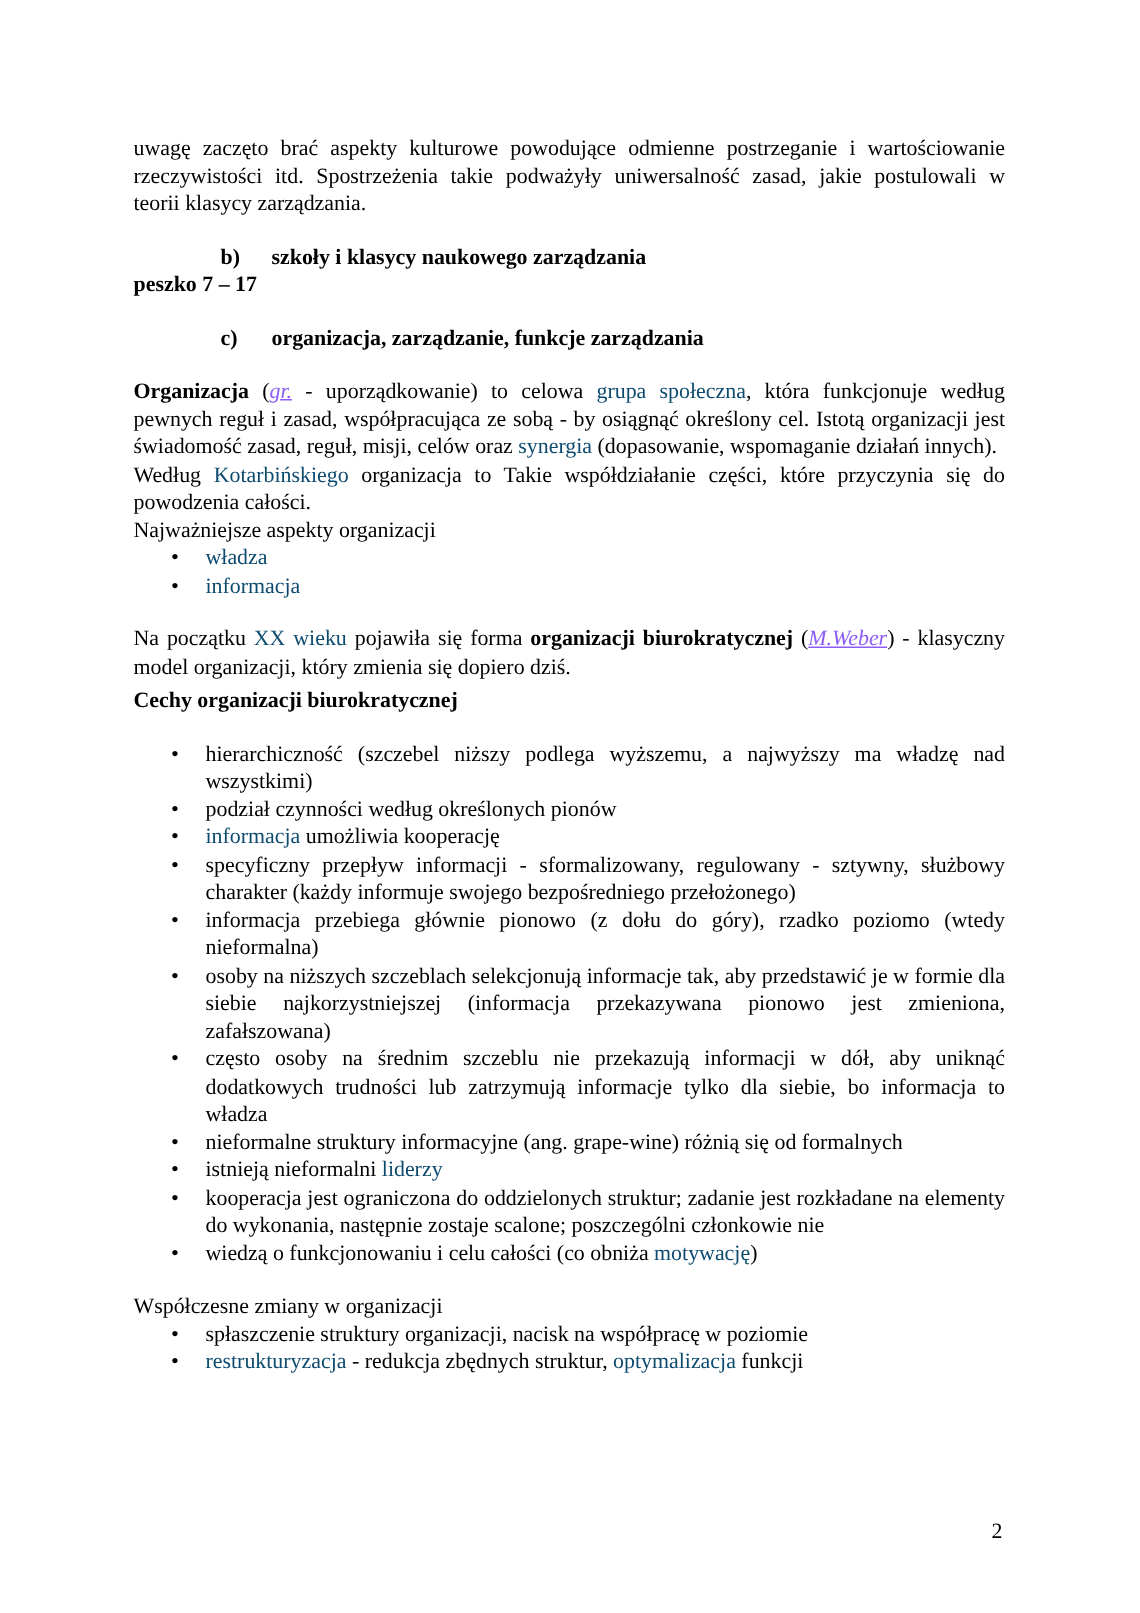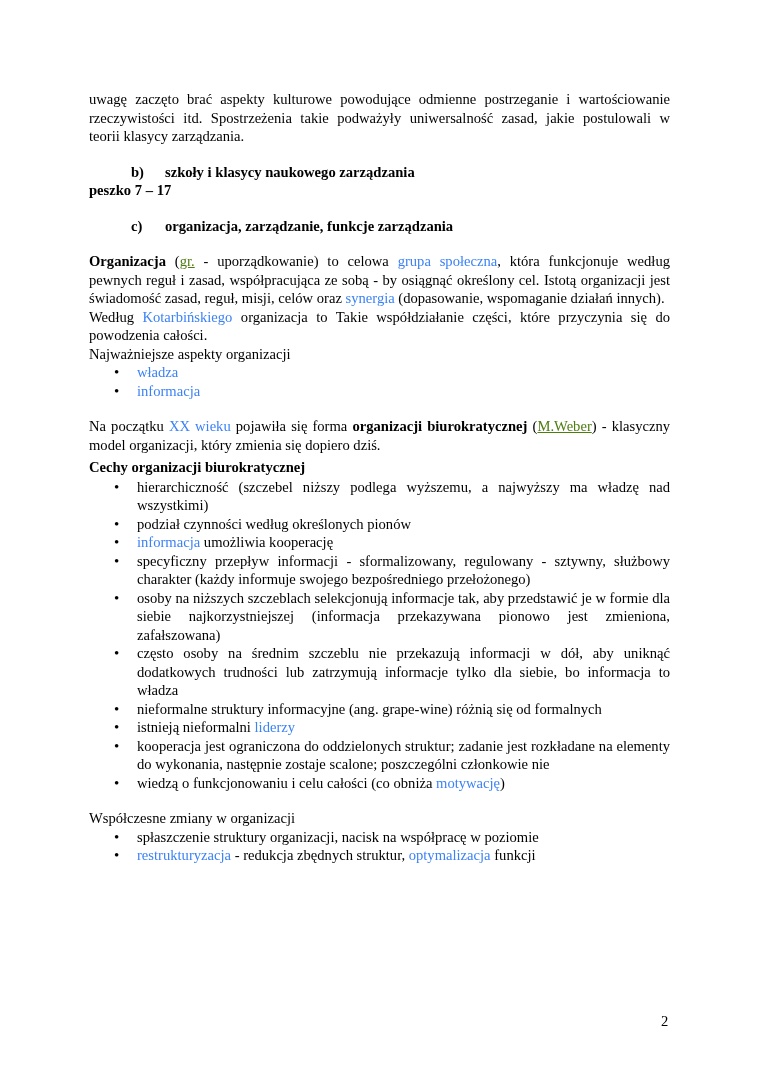--- a/index.html
+++ b/index.html
@@ -1,24 +1,24 @@
 <!DOCTYPE html>
 <html><head>
 <meta charset="utf-8">
 <style>
   html, body { margin: 0; padding: 0; background: #ffffff; }
   body { width: 760px; height: 1075px; position: relative; overflow: hidden;
          font-family: "Liberation Serif", "DejaVu Serif", serif; color: #000; font-size: 14.6px; }
   .page { position: absolute; left: 89px; top: 90px; width: 581px; }
   p { margin: 0; line-height: 18.5px; text-align: justify; }
   .just-last { text-align-last: justify; }
-  .link { color: #3b82f6; font-family: Liberation Serif, serif; }
-  .ulink { color: #4d7c0f; text-decoration: underline; }
+  .link { color: #0c4a6e; font-family: Liberation Serif, serif; }
+  .ulink { color: #8b5cf6; text-decoration: underline; font-style: italic; }
   .b { font-weight: bold; }
-  .heading { font-weight: bold; margin-left: 42px; }
+  .heading { font-weight: bold; margin-left: 58px; }
   .heading .letter { display: inline-block; width: 34px; }
   ul { list-style: none; margin: 0; padding: 0; }
   ul li { position: relative; padding-left: 48px; line-height: 18.5px; text-align: justify; }
   ul li::before { content: "\2022"; position: absolute; left: 25px; top: 0; font-size: 15px; }
   .pagenum { position: absolute; left: 661px; top: 1013px; font-size: 14.6px; }
 </style>
 </head>
 <body>
 
 <div class="page">
@@ -42,26 +42,27 @@
   <p><span>Według </span><a class="link">Kotarbińskiego</a><span> organizacja to Takie współdziałanie części, które przyczynia się do powodzenia całości.</span></p>
 
   <p style="margin-top:0;">Najważniejsze aspekty organizacji</p>
   <ul>
     <li><a class="link">władza</a></li>
     <li><a class="link">informacja</a></li>
   </ul>
 
   <p style="margin-top:17px;"><span>Na początku </span><a class="link">XX wieku</a><span> pojawiła się forma </span><span class="b">organizacji biurokratycznej</span><span> (</span><a class="ulink">M.Weber</a><span>) - klasyczny model organizacji, który zmienia się dopiero dziś.</span></p>
 
-  <p class="b" style="margin-top:4px; margin-bottom:1px;">Cechy organizacji biurokratycznej</p>
+  <p class="b" style="margin-top:4px; margin-bottom:17px;">Cechy organizacji biurokratycznej</p>
   <ul>
     <li>hierarchiczność (szczebel niższy podlega wyższemu, a najwyższy ma władzę nad wszystkimi)</li>
     <li>podział czynności według określonych pionów</li>
     <li><a class="link">informacja</a><span> umożliwia kooperację</span></li>
     <li>specyficzny przepływ informacji - sformalizowany, regulowany - sztywny, służbowy charakter (każdy informuje swojego bezpośredniego przełożonego)</li>
+    <li>informacja przebiega głównie pionowo (z dołu do góry), rzadko poziomo (wtedy nieformalna)</li>
     <li>osoby na niższych szczeblach selekcjonują informacje tak, aby przedstawić je w formie dla siebie najkorzystniejszej (informacja przekazywana pionowo jest zmieniona, zafałszowana)</li>
     <li>często osoby na średnim szczeblu nie przekazują informacji w dół, aby uniknąć dodatkowych trudności lub zatrzymują informacje tylko dla siebie, bo informacja to władza</li>
     <li>nieformalne struktury informacyjne (ang. grape-wine) różnią się od formalnych</li>
     <li><span>istnieją nieformalni </span><a class="link">liderzy</a></li>
     <li>kooperacja jest ograniczona do oddzielonych struktur; zadanie jest rozkładane na elementy do wykonania, następnie zostaje scalone; poszczególni członkowie nie</li>
     <li><span>wiedzą o funkcjonowaniu i celu całości (co obniża </span><a class="link">motywację</a><span>)</span></li>
   </ul>
 
   <p style="margin-top:17px;">Współczesne zmiany w organizacji</p>
   <ul>

